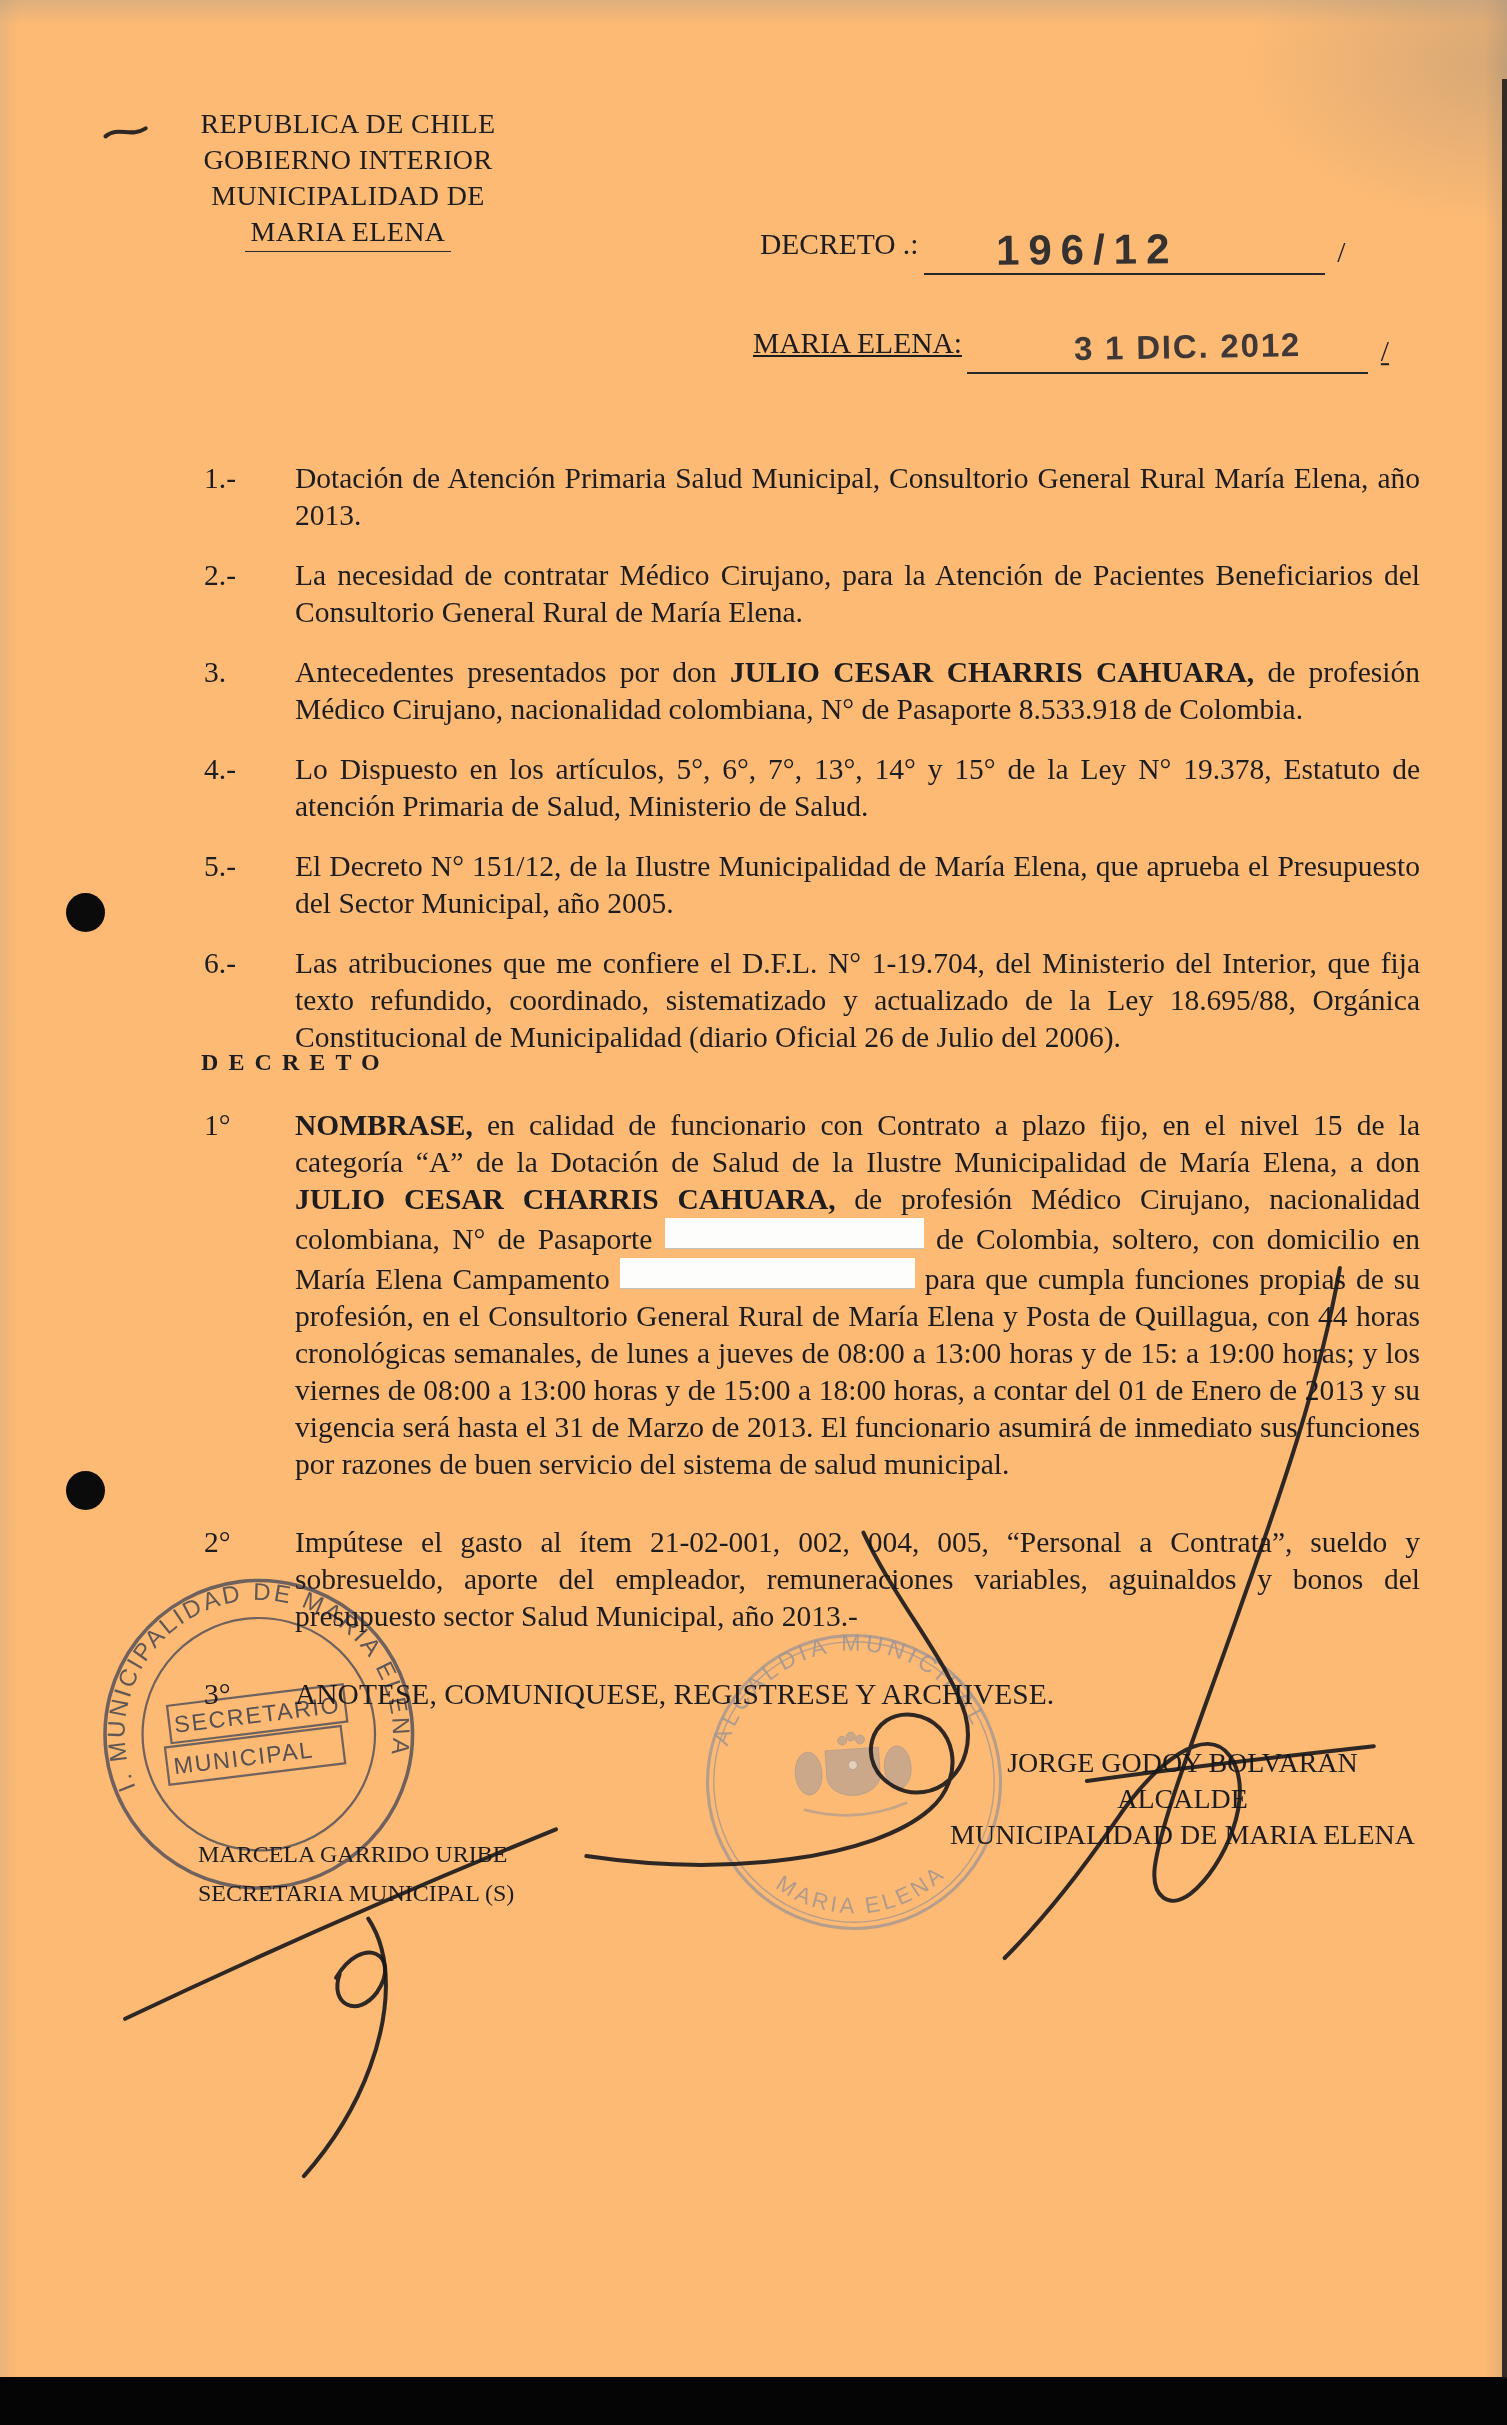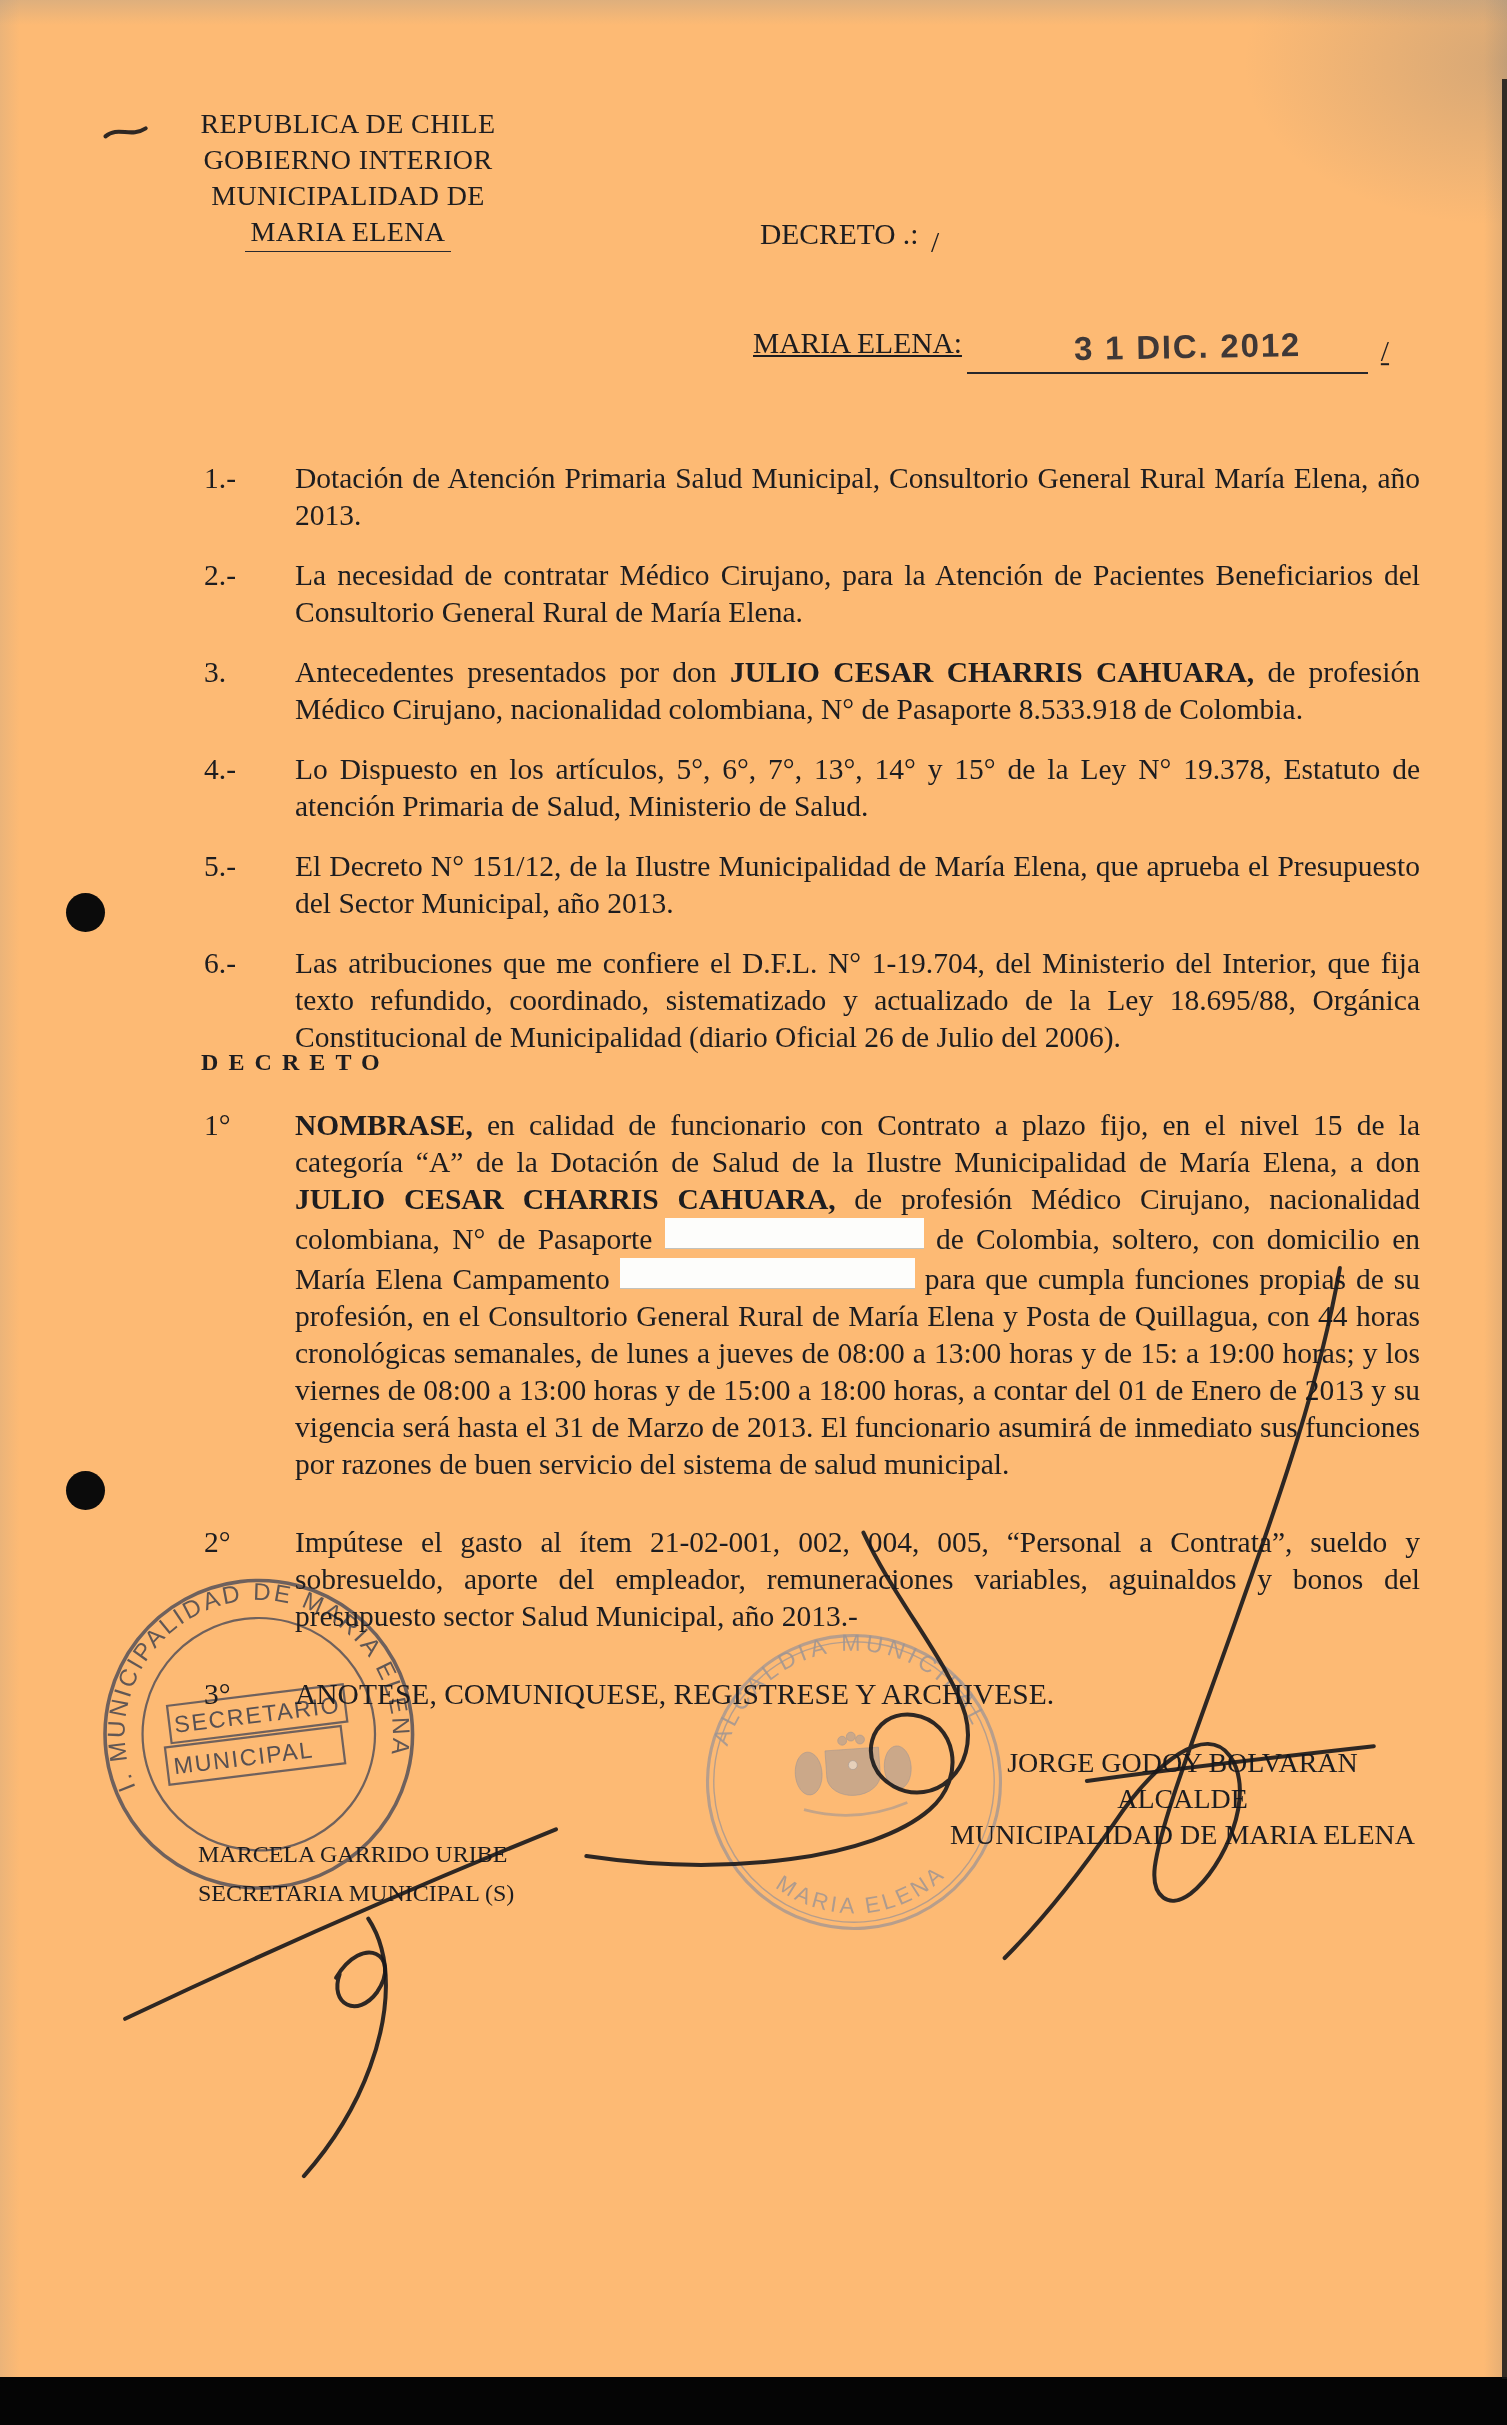--- a/index.html
+++ b/index.html
@@ -95,20 +95,23 @@
 
   <div class="letterhead">
     <div>REPUBLICA DE CHILE</div>
     <div>GOBIERNO INTERIOR</div>
     <div>MUNICIPALIDAD DE</div>
     <div><span class="ul">MARIA ELENA</span></div>
   </div>
 
   <div class="field field-decreto">
     <span class="label">DECRETO .:</span>
+    <span class="line">
+      <span class="stamp-num">196/12</span>
+    </span>
     <span class="slash">/</span>
   </div>
 
   <div class="field field-fecha">
     <span class="label">MARIA ELENA:</span>
     <span class="line">
       <span class="stamp-date">3 1 DIC. 2012</span>
     </span>
     <span class="slash">/</span>
   </div>
@@ -126,21 +129,21 @@
     <div class="ant-item">
       <span class="ant-num">3.</span>
       <div class="ant-text"><span>Antecedentes presentados por don </span><span class="b">JULIO CESAR CHARRIS CAHUARA,</span><span> de profesión Médico Cirujano, nacionalidad colombiana, N° de Pasaporte 8.533.918 de Colombia.</span></div>
     </div>
     <div class="ant-item">
       <span class="ant-num">4.-</span>
       <div class="ant-text">Lo Dispuesto en los artículos, 5°, 6°, 7°, 13°, 14° y 15° de la Ley N° 19.378, Estatuto de atención Primaria de Salud, Ministerio de Salud.</div>
     </div>
     <div class="ant-item">
       <span class="ant-num">5.-</span>
-      <div class="ant-text">El Decreto N° 151/12, de la Ilustre Municipalidad de María Elena, que aprueba el Presupuesto del Sector Municipal, año 2013.</div>
+      <div class="ant-text">El Decreto N° 151/12, de la Ilustre Municipalidad de María Elena, que aprueba el Presupuesto del Sector Municipal, año 2005.</div>
     </div>
     <div class="ant-item">
       <span class="ant-num">6.-</span>
       <div class="ant-text">Las atribuciones que me confiere el D.F.L. N° 1-19.704, del Ministerio del Interior, que fija texto refundido, coordinado, sistematizado y actualizado de la Ley 18.695/88, Orgánica Constitucional de Municipalidad (diario Oficial 26 de Julio del 2006).</div>
     </div>
   </div>
 
   <div class="decreto-heading">DECRETO</div>
 
   <div class="resuelvo">

